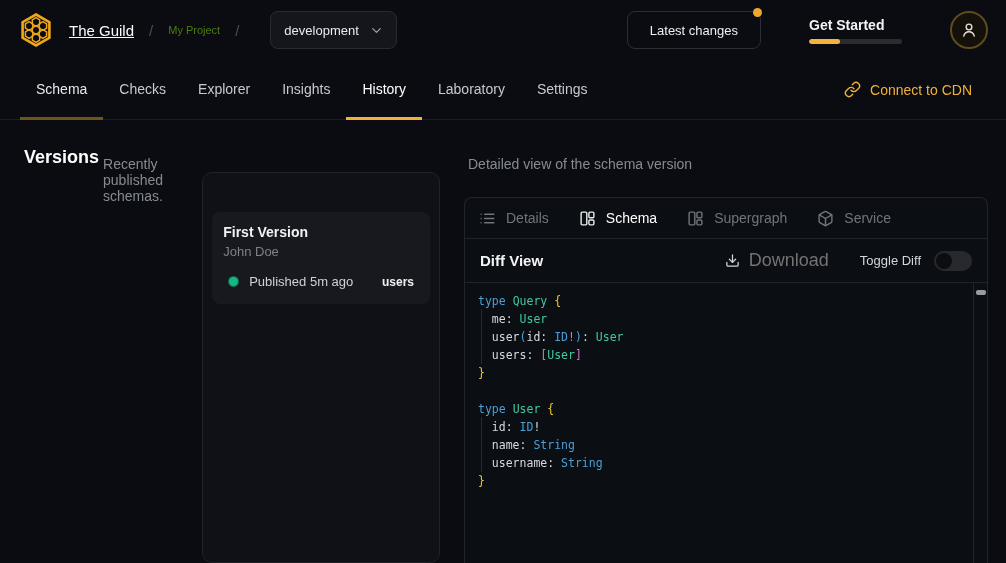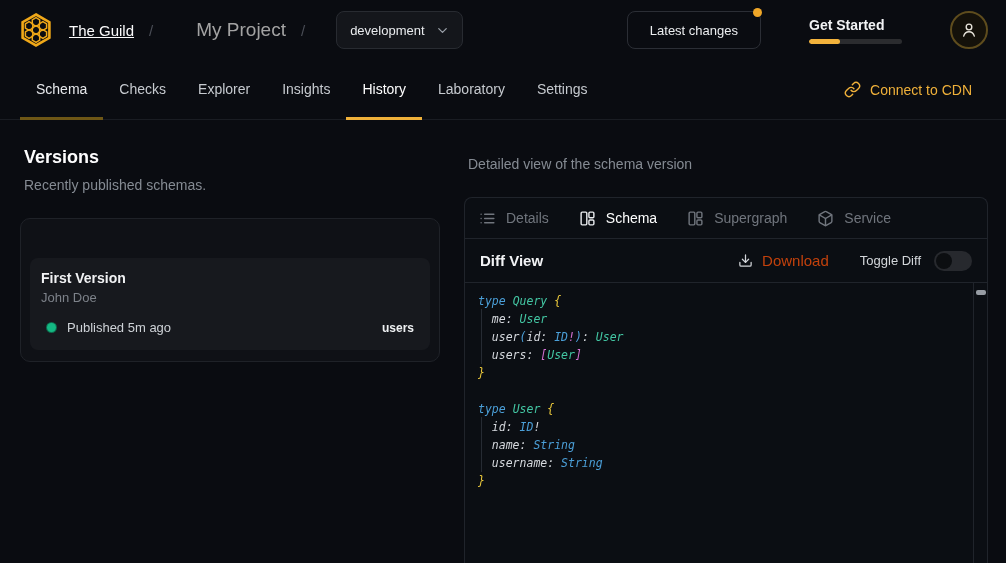--- a/index.html
+++ b/index.html
@@ -9,21 +9,21 @@
     font-family:"Liberation Sans", sans-serif;
     color:#e8eaee;
     -webkit-font-smoothing:antialiased;
   }
   svg { display:block; }
 
   
   .header { height:60px; display:flex; align-items:center; padding:0 18px; }
   .brand { margin-left:15px; font-size:15px; color:#fbfbfc; cursor:pointer;text-decoration:underline; }
   .crumb-sep { margin:0 15px; font-size:15px; color:#4a4e56; }
-  .project { font-size:19px; color:#a3a3a3; cursor:pointer;margin-left:28px; }
+  .project { font-size:11px; color:#4d7c0f; cursor:pointer; }
   .target-select {
     margin-left:16px; height:38px; padding:0 12px 0 13px;
     display:flex; align-items:center; gap:10px;
     background:#14161b; border:1px solid #282b31; border-radius:8px;
     font-size:13px; color:#e9ebee; cursor:pointer;
   }
   .spacer { flex:1; }
   .latest-btn {
     position:relative; height:38px; padding:0 22px;
     display:flex; align-items:center;
@@ -55,21 +55,21 @@
   }
   .nav-tab.highlight { color:#e6e8eb; border-bottom-color:#6e5716; }
   .nav-tab.active { color:#ffffff; border-bottom-color:#f0b13a; }
   .cdn-link {
     margin-left:auto; display:flex; align-items:center; gap:9px;
     font-size:14px; color:#f0b13a; cursor:pointer; padding-right:14px;
   }
 
   
   .main { display:flex; height:443px; }
-  .left { width:464px; padding:27px 24px 0 20px; display:flex; flex-direction:column; }
+  .left { width:464px; padding:27px 24px 0 20px; display:flex; flex-direction:row; }
   .col-title { margin-left:4px; font-size:18px; font-weight:600; color:#fdfdfe; }
   .col-sub { margin-left:4px; margin-top:9px; font-size:14px; color:#858b93; }
   .outer-card {
     margin-top:25px; width:420px;
     background:#0f1116; border:1px solid #1f2228; border-radius:10px;
     padding:39px 9px 11px 9px;
   }
   .version-item { background:#17191e; border-radius:8px; padding:12px 12px 15px 11px; cursor:pointer; }
   .vi-name { font-size:14px; font-weight:600; color:#f1f2f4; }
   .vi-author { margin-top:4px; font-size:13px; color:#7d828a; }
@@ -84,32 +84,32 @@
     background:#0b0e13; border:1px solid #20242b; border-bottom:none;
     border-radius:8px 8px 0 0; display:flex; flex-direction:column; overflow:hidden;
   }
   .ptabs { height:41px; flex:none; display:flex; align-items:center; gap:30px; padding:0 14px; border-bottom:1px solid #20242b; }
   .ptab { display:flex; align-items:center; gap:10px; font-size:14px; color:#70757d; cursor:pointer; }
   .ptab svg { stroke:#70757d; }
   .ptab.active { color:#ffffff; }
   .ptab.active svg { stroke:#e9ebee; }
   .diff-row { height:44px; flex:none; display:flex; align-items:center; padding:0 15px; border-bottom:1px solid #20242b; }
   .diff-title { font-size:15px; font-weight:700; color:#f2f3f5; }
-  .download { margin-left:auto; display:flex; align-items:center; gap:9px; font-size:15px; color:#c2410c; cursor:pointer; }
+  .download { margin-left:auto; display:flex; align-items:center; gap:9px; font-size:18px; color:#737373; cursor:pointer; }
   .toggle-label { margin-left:31px; font-size:13px; color:#d3d6da; }
   .toggle { margin-left:13px; width:38px; height:20px; border-radius:10px; background:#27292e; position:relative; cursor:pointer; }
   .toggle-knob { position:absolute; left:2px; top:2px; width:16px; height:16px; border-radius:50%; background:#0c0e11; }
 
   .code-wrap { flex:1; display:flex; min-height:0; }
   .code {
     flex:1; padding:9px 0 9px 13px;
     font-family:"DejaVu Sans Mono", monospace; font-size:11.5px; line-height:18px;
     color:#d6d9de;
   }
-  .cl { white-space:pre; position:relative; min-height:18px;font-style:italic; }
+  .cl { white-space:pre; position:relative; min-height:18px; }
   .cl.g::before { content:""; position:absolute; left:3px; top:-1px; height:19px; width:1px; background:#262b33; }
   .tok-blue { color:#4b9fd8; }
   .tok-teal { color:#43c6a3; }
   .tok-gold { color:#e9c73b; }
   .tok-mag  { color:#d36fd0; }
   .tok-fg   { color:#d6d9de; }
   .scroll-track { width:14px; flex:none; border-left:1px solid #20242b; display:flex; justify-content:center; }
   .scroll-thumb { width:10px; height:5px; margin-top:7px; border-radius:2px; background:#979ca3; }
 </style>
 </head>

